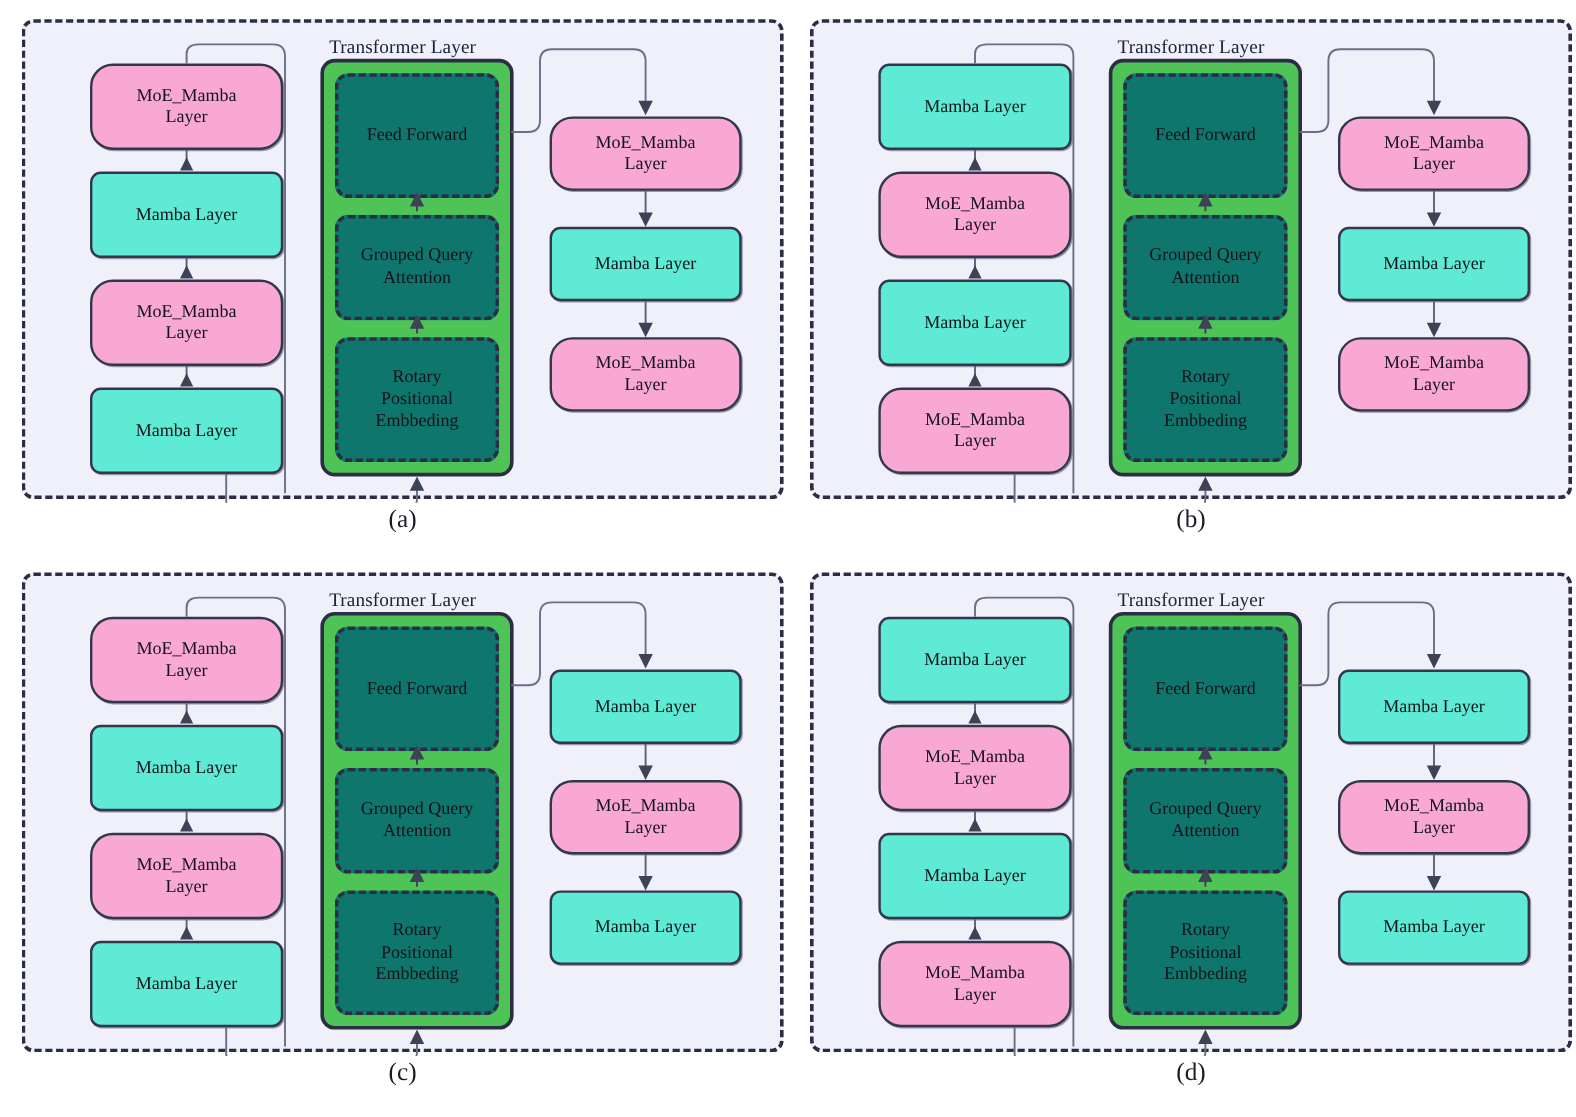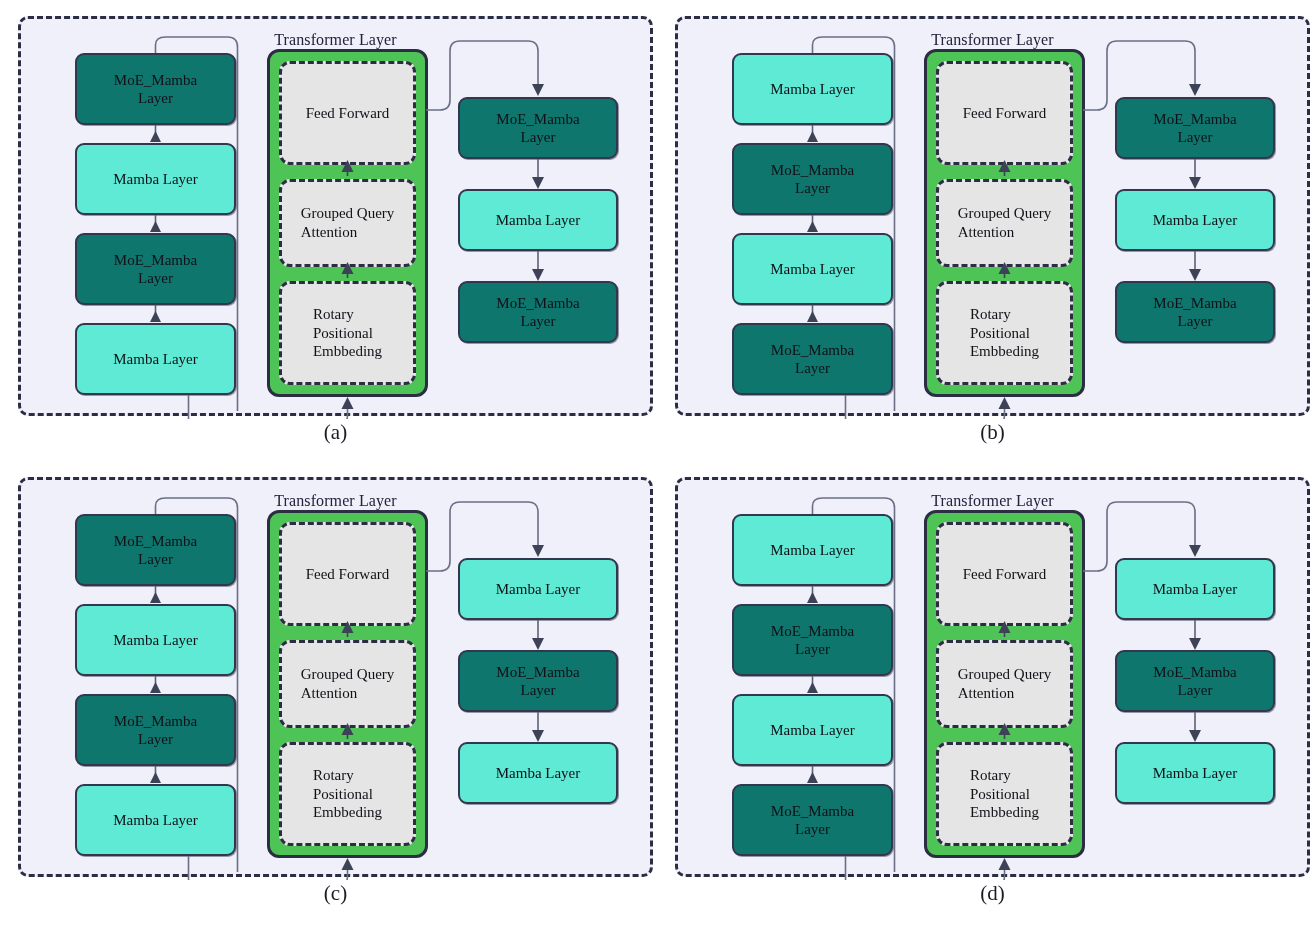--- a/index.html
+++ b/index.html
@@ -43,41 +43,41 @@
     display:flex;
     align-items:center;
     justify-content:center;
     text-align:center;
     font-size:15px;
     line-height:1.22;
     color:#111118;
     box-shadow:1px 1px 0 rgba(40,40,60,.45);
     padding:2px 6px;
   }
-  .node.moe{background:#0f766e;}
+  .node.moe{background:#f9a8d4;border-radius:19px;}
   .node.mamba{background:#5eead4;}
 
   
   .green-block{
     position:absolute;
     box-sizing:border-box;
     background:#4fc456;
     border:3px solid #2b2d42;
     border-radius:12px;
   }
   .inner{
     position:absolute;
     box-sizing:border-box;
-    background:#e5e5e5;
+    background:#0f766e;
     border:3px dashed #2b2d42;
     border-radius:11px;
     display:flex;
     align-items:center;
     justify-content:center;
-    text-align:left;
+    text-align:center;
     font-size:15px;
     line-height:1.25;
     color:#111118;
   }
 
   
   .wires{position:absolute;left:0;top:0;pointer-events:none;}
   .wire{fill:none;stroke:#6b6f86;stroke-width:1.6;}
   .arrow-dark{fill:#3d4257;}
   .stem{fill:none;stroke:#5d6176;stroke-width:1.6;}

